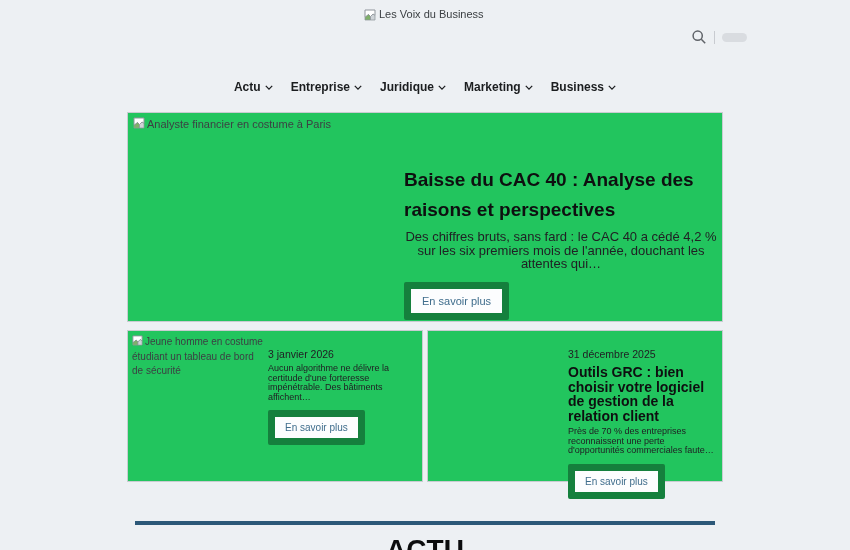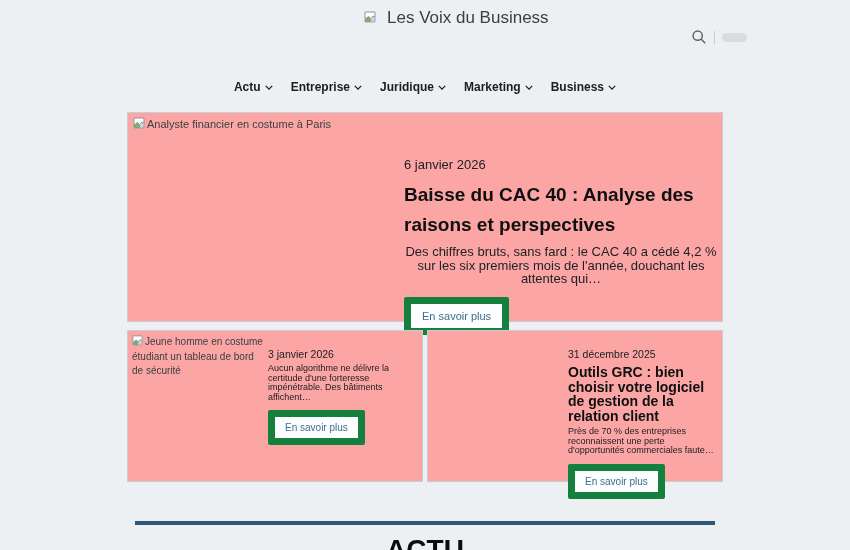--- a/index.html
+++ b/index.html
@@ -8,22 +8,22 @@
     font-family: "Liberation Sans", sans-serif;
     background: #edf0f3;
     position: relative;
     color: #202124;
   }
   .abs { position: absolute; }
 
   
   .logo {
     left: 364px; top: 8px;
-    display: flex; align-items: flex-start; gap: 11px;
-    font-size: 17px; color: #3c4043;
+    display: flex; align-items: flex-start; gap: 3px;
+    font-size: 11px; color: #3c4043;
   }
   .logo svg { margin-top: 1px; }
   .search-area {
     left: 691px; top: 29px;
     display: flex; align-items: center; gap: 7px;
   }
   .search-btn { cursor: pointer; display: flex; }
   .header-divider { width: 1px; height: 13px; background: #c8cbd0; }
   .pill-toggle {
     width: 25px; height: 9px; border-radius: 5px;
@@ -36,21 +36,21 @@
     display: flex; justify-content: center; gap: 14px;
   }
   .nav-item {
     display: flex; align-items: center; gap: 4px;
     font-size: 12px; font-weight: bold; color: #1b1d1f;
     cursor: pointer; padding: 2px 2px;
   }
 
   
   .panel {
-    background: #fca5a5;
+    background: #22c55e;
     border: 1px solid #c9ccd1;
   }
   .alt-block {
     position: absolute;
     display: block;
     font-size: 10px; line-height: 1.45; color: #3c4043;
   }
   .alt-block svg { vertical-align: -1px; margin-right: 2px; }
   .btn {
     display: inline-block;
@@ -165,21 +165,20 @@
   </div>
 </nav>
 
 <article class="abs panel hero">
   <span class="alt-block">
     <svg width="12" height="12" viewBox="0 0 24 24">
         <use href="#broken-img"></use>
       </svg><span>Analyste financier en costume à Paris</span>
   </span>
   <div class="hero-content">
-    <div class="hero-date">6 janvier 2026</div>
     <h2 class="hero-title">Baisse du CAC 40 : Analyse des raisons et perspectives</h2>
     <p class="hero-excerpt">Des chiffres bruts, sans fard : le CAC 40 a cédé 4,2 % sur les six premiers mois de l'année, douchant les attentes qui…</p>
     <button class="btn">En savoir plus</button>
   </div>
 </article>
 
 <article class="abs panel card card-left">
   <span class="alt-block">
     <svg width="11" height="11" viewBox="0 0 24 24">
         <use href="#broken-img"></use>

